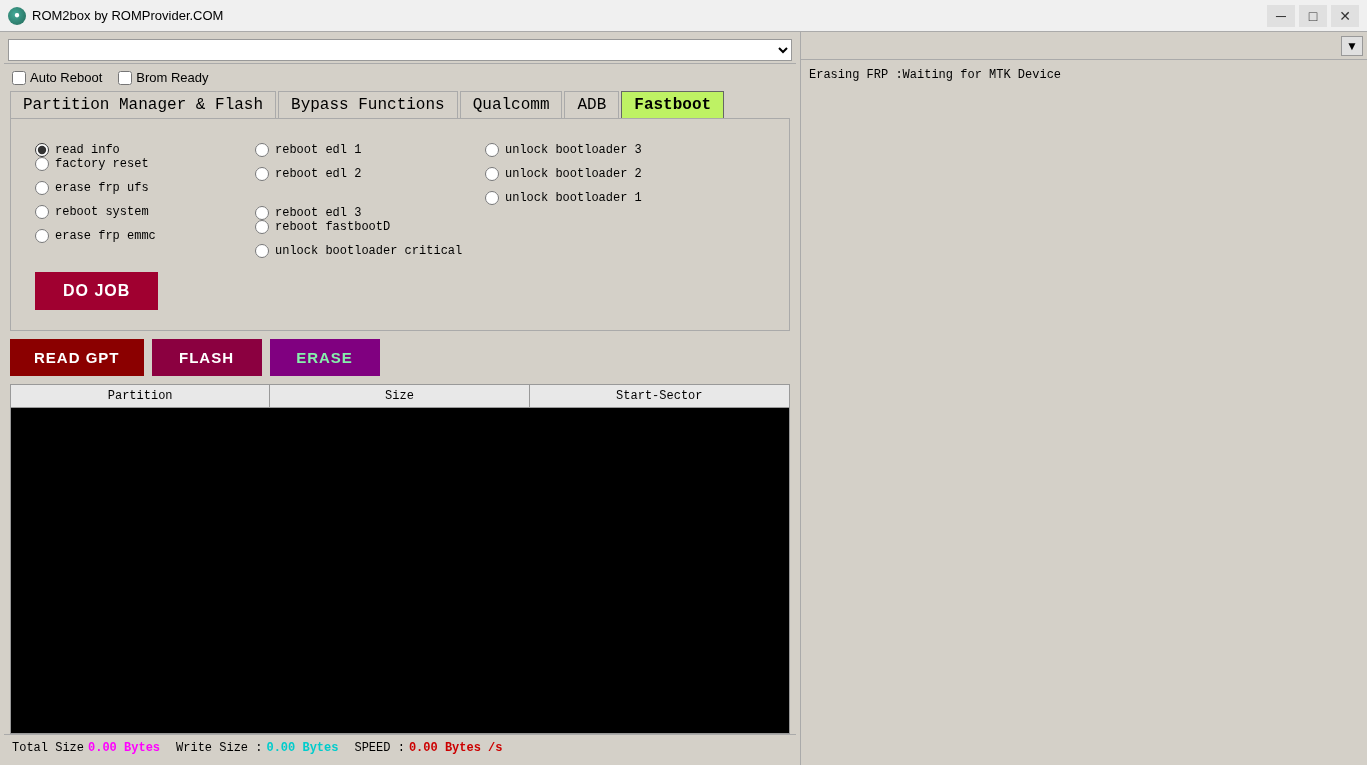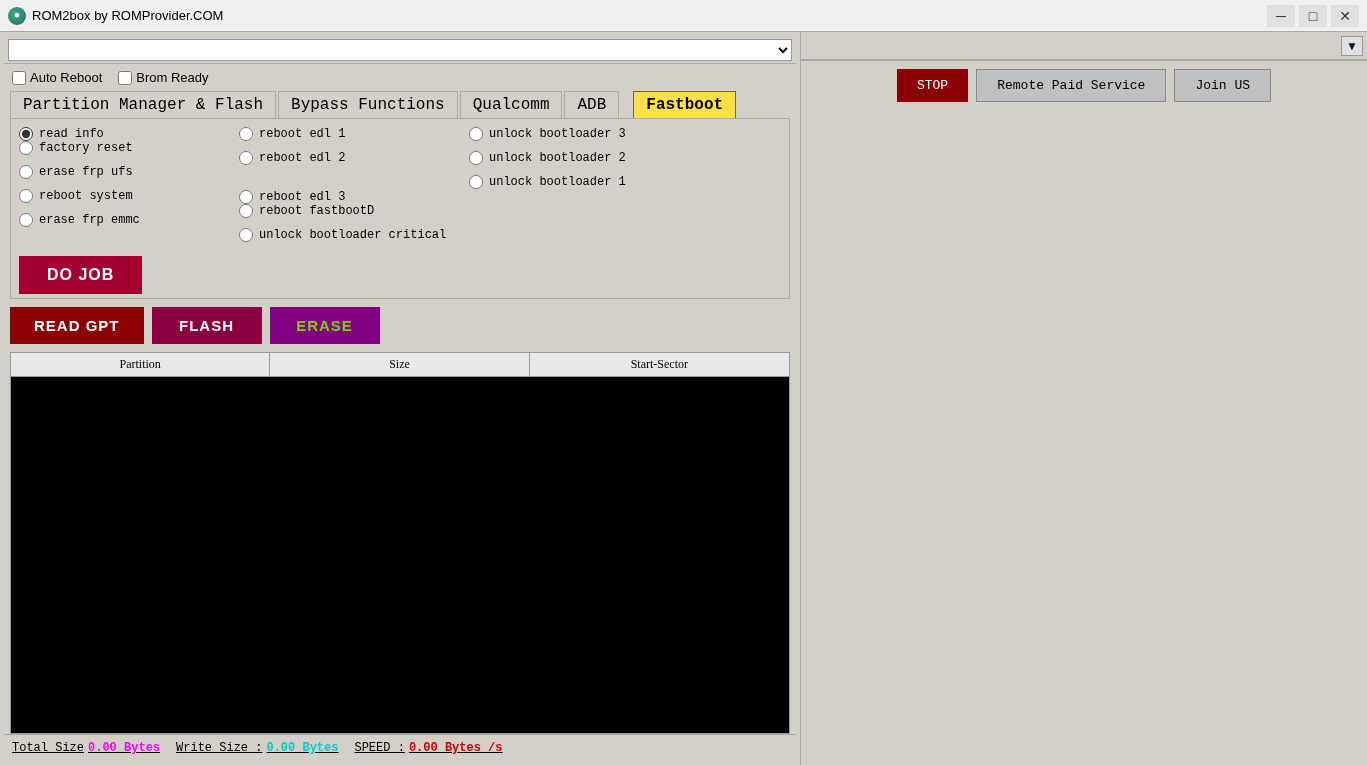--- a/index.html
+++ b/index.html
@@ -124,34 +124,33 @@
       background: #d4d0c8;
       border: 1px solid #aaa;
       border-bottom: none;
       cursor: pointer;
       font-family: 'Courier New', monospace;
       font-size: 16px;
       color: #000;
       white-space: nowrap;
     }
     .tab.active {
-      background: #fde047;
+      background: #bef264;
       border-color: #666;
       font-weight: bold;
       position: relative;
       z-index: 1;
-      margin-left: 12px;
     }
 
     
     .tab-content {
       margin: 0 6px;
       background: #d4d0c8;
       border: 1px solid #aaa;
-      padding: 0;
+      padding: 16px;
       flex-shrink: 0;
     }
 
     
     .radio-grid {
       display: grid;
       grid-template-columns: 220px 230px 230px;
       gap: 8px 0;
       padding: 8px;
     }
@@ -205,41 +204,41 @@
     .btn-read-gpt {
       background: #8b0000;
       color: white;
     }
     .btn-flash {
       background: #8b0040;
       color: white;
     }
     .btn-erase {
       background: #800080;
-      color: #84cc16;
+      color: #86efac;
     }
 
     
     .table-container {
       margin: 0 6px;
       flex: 1;
       display: flex;
       flex-direction: column;
       min-height: 0;
     }
     .table-header {
       display: grid;
       grid-template-columns: 1fr 1fr 1fr;
       background: #e8e8e8;
       border: 1px solid #999;
       border-bottom: none;
     }
     .table-header-cell {
       padding: 4px 8px;
-      font-family: Liberation Serif, serif;
+      font-family: Liberation Mono, monospace;
       font-size: 12px;
       text-align: center;
       border-right: 1px solid #999;
       color: #000;
     }
     .table-header-cell:last-child { border-right: none; }
     .table-body {
       flex: 1;
       background: #000;
       border: 1px solid #999;
@@ -248,21 +247,20 @@
 
     
     .status-bar {
       padding: 6px 8px;
       display: flex;
       align-items: center;
       gap: 16px;
       background: #d4d0c8;
       border-top: 1px solid #aaa;
       margin-top: auto;
-      text-decoration: underline;
     }
     .status-item {
       display: flex;
       align-items: center;
       gap: 4px;
       font-family: 'Courier New', monospace;
       font-size: 12px;
     }
     .status-label { color: #000; }
     .status-value-pink { color: #ff00ff; font-weight: bold; }
@@ -479,19 +477,17 @@
         <span class="status-label">SPEED :</span>
         <span class="status-value-red">0.00 Bytes /s</span>
       </div>
     </div>
   </div>
 
   <div class="right-panel">
     <div class="right-top-bar">
       <button class="right-dropdown-btn">▼</button>
     </div>
-    <div class="right-bottom-bar">
-      <button class="bottom-btn">STOP</button>
-      <button class="bottom-btn gray">Remote Paid Service</button>
-      <button class="bottom-btn gray">Join US</button>
+    <div class="log-area">
+      <span>Erasing FRP :Waiting for MTK Device</span>
     </div>
   </div>
 </div>
 
 </body></html>

